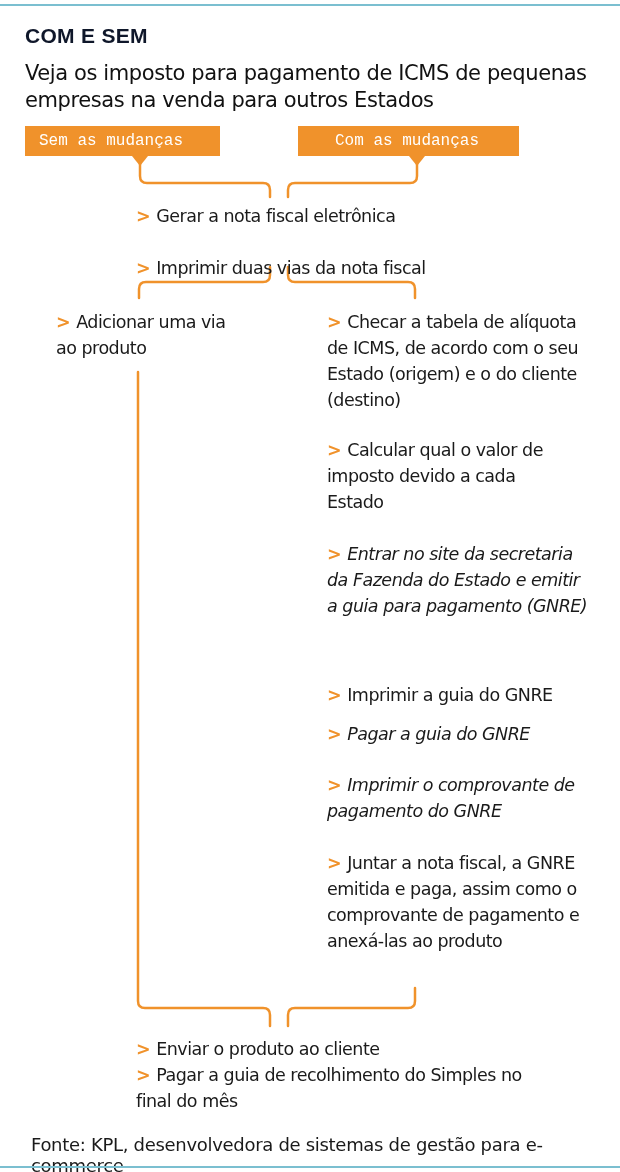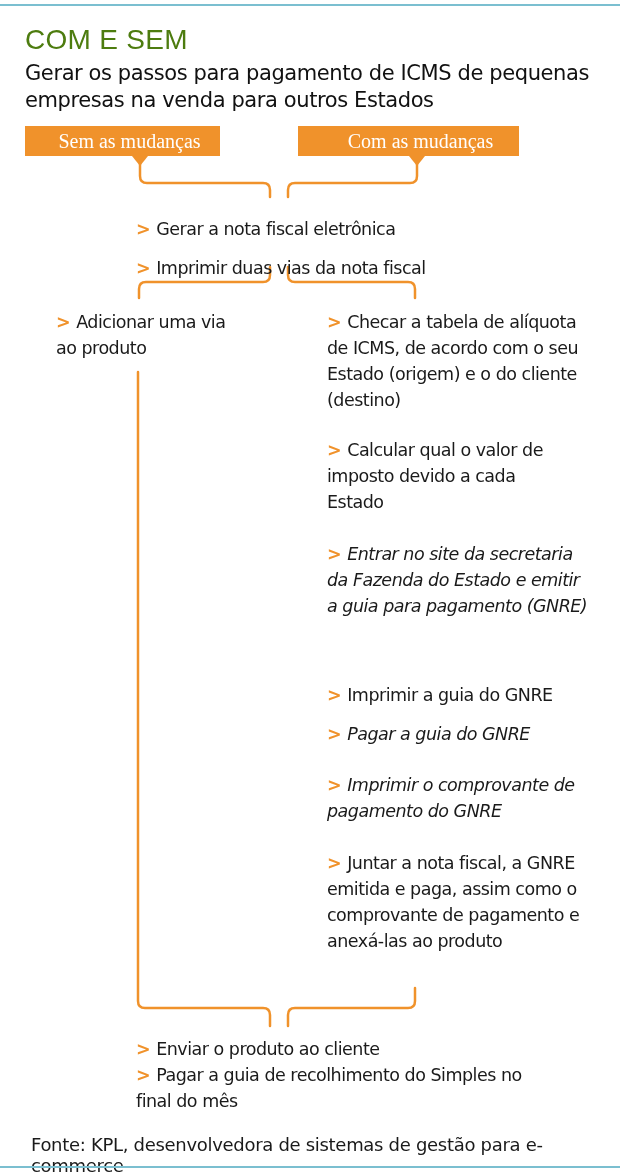--- a/index.html
+++ b/index.html
@@ -2,39 +2,39 @@
 <html><head>
 <meta charset="utf-8">
 <style>
   html, body { margin:0; padding:0; background:#ffffff; }
   body { width:620px; height:1172px; position:relative; overflow:hidden;
          font-family:"DejaVu Sans", sans-serif; color:#1a1a1a; }
   .rule { position:absolute; left:0; width:620px; height:2px; background:#7bbfd0; }
   .rule.top { top:4px; }
   .rule.bottom { top:1166px; }
   .title { position:absolute; left:25px; top:24px; font-family:"Liberation Sans", sans-serif;
-           font-weight:normal; font-size:28px; letter-spacing:0.3px; color:#4d7c0f; }
+           font-weight:bold; font-size:21px; letter-spacing:0.3px; color:#0f172a; }
   .subtitle { position:absolute; left:25px; top:60px; width:590px; font-size:21px; line-height:27px;
               color:#111; letter-spacing:-0.4px; }
   .tag { position:absolute; top:126px; height:30px; background:#f0922b; color:#fff;
-         font-family:Liberation Serif, serif; font-size:20px; line-height:30px;text-align:center; }
+         font-family:Liberation Mono, monospace; font-size:16px; line-height:30px; }
   .tag.left { left:25px; width:195px; padding-left:14px; box-sizing:border-box; }
-  .tag.right { left:298px; width:221px; padding-left:24px; box-sizing:border-box; }
+  .tag.right { left:298px; width:221px; padding-left:37px; box-sizing:border-box; }
   svg.brackets { position:absolute; left:0; top:0; }
   .step { position:absolute; font-size:17.5px; line-height:26px; color:#1a1a1a; letter-spacing:-0.5px; }
   .chev { color:#f0922b; font-weight:bold; margin-right:6px; }
   .source { position:absolute; left:31px; top:1134px; font-size:18px; color:#1a1a1a; letter-spacing:-0.3px; }
 </style>
 </head>
 <body>
 
 <div class="rule top"></div>
 
 <div class="title">COM E SEM</div>
-<div class="subtitle">Gerar os passos para pagamento de ICMS de pequenas empresas na venda para outros Estados</div>
+<div class="subtitle">Veja os imposto para pagamento de ICMS de pequenas empresas na venda para outros Estados</div>
 
 <div class="tag left">Sem as mudanças</div>
 <div class="tag right">Com as mudanças</div>
 
 <svg class="brackets" width="620" height="1172">
   <g fill="#f0922b">
     <polygon points="132,156 148,156 140,166"></polygon>
     <polygon points="409,156 425,156 417,166"></polygon>
   </g>
   <g fill="none" stroke="#f0922b" stroke-width="2.5" stroke-linecap="round">
@@ -43,21 +43,21 @@
     <path d="M417,164 V176 Q417,183 410,183 H295 Q288,183 288,190 V197"></path>
 
     <path d="M270,267 V275 Q270,282 263,282 H146 Q139,282 139,289 V298"></path>
     <path d="M288,267 V275 Q288,282 295,282 H408 Q415,282 415,289 V298"></path>
 
     <path d="M138,372 V1001 Q138,1008 145,1008 H263 Q270,1008 270,1015 V1026"></path>
     <path d="M415,988 V1001 Q415,1008 408,1008 H295 Q288,1008 288,1015 V1026"></path>
   </g>
 </svg>
 
-<div class="step" style="left:136px; top:216px;">
+<div class="step" style="left:136px; top:203px;">
   <span class="chev">&gt;</span><span>Gerar a nota fiscal eletrônica</span>
 </div>
 <div class="step" style="left:136px; top:229px;margin-top:26px;">
   <span class="chev">&gt;</span><span>Imprimir duas vias da nota fiscal</span>
 </div>
 
 <div class="step" style="left:56px; top:309px; width:170px;">
   <span class="chev">&gt;</span><span>Adicionar uma via ao produto</span>
 </div>
 

